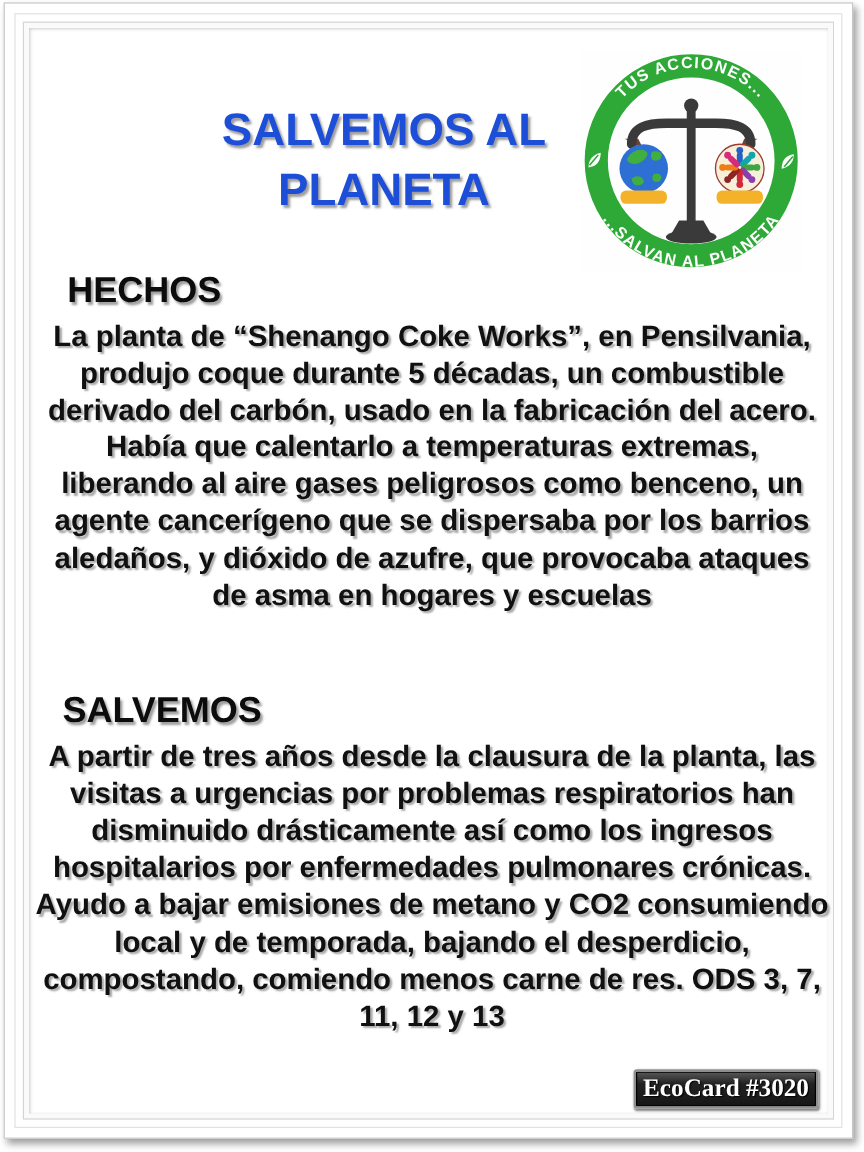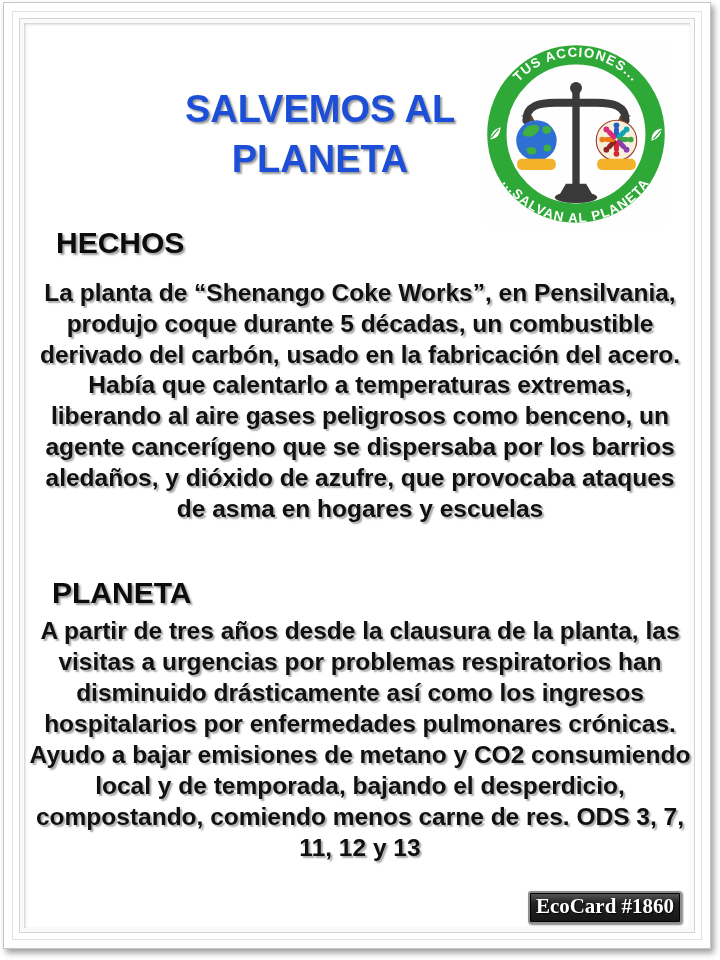--- a/index.html
+++ b/index.html
@@ -29,21 +29,21 @@
     position:absolute;font-weight:bold;font-size:30px;color:#0c0c0c;
     text-shadow:2px 2px 2px rgba(90,90,90,0.6);
   }
   .heading.hechos{left:56px;top:226px;}
   .heading.acciones{left:52px;top:576px;}
   .body-text{
     position:absolute;text-align:center;font-weight:bold;color:#101010;
     font-size:24.5px;line-height:30.8px;
     text-shadow:2px 2px 1.5px rgba(100,100,100,0.55);
   }
-  .body-text.hechos{left:36px;top:266px;width:648px;margin-top:12px;}
+  .body-text.hechos{left:36px;top:266px;width:648px;}
   .body-text.acciones{left:28px;top:615px;width:664px;line-height:31px;text-align:center;}
   
   .logo-box{position:absolute;left:484px;top:42px;width:184px;height:184px;background:#fefefe;}
   .logo-box svg{width:100%;height:100%;display:block;}
   
   .badge{
     position:absolute;left:528px;top:891px;width:154px;height:33px;
     background:linear-gradient(180deg,#5a5a5a 0%,#222222 35%,#161616 100%);
     border:2px solid #8f8f8f;border-radius:3px;box-sizing:border-box;
     box-shadow:inset 0 0 0 1px #000, 1px 1px 2px rgba(0,0,0,0.5);
@@ -129,16 +129,16 @@
       <circle cx="128.5" cy="106" r="3.1" fill="#ef7d17"></circle>
       <circle cx="133" cy="95" r="3.1" fill="#d62b7c"></circle>
       <rect x="123" y="127" width="42" height="12" rx="5" stroke-width="0.8" fill="#f3b229"></rect>
     </g>
   </svg>
 </div>
 
 <div class="heading hechos">HECHOS</div>
 <div class="body-text hechos">La planta de “Shenango Coke Works”, en Pensilvania, produjo coque durante 5 décadas, un combustible derivado del carbón, usado en la fabricación del acero. Había que calentarlo a temperaturas extremas, liberando al aire gases peligrosos como benceno, un agente cancerígeno que se dispersaba por los barrios aledaños, y dióxido de azufre, que provocaba ataques de asma en hogares y escuelas</div>
 
-<div class="heading acciones">PLANETA</div>
+<div class="heading acciones">SALVEMOS</div>
 <div class="body-text acciones">A partir de tres años desde la clausura de la planta, las visitas a urgencias por problemas respiratorios han disminuido drásticamente así como los ingresos hospitalarios por enfermedades pulmonares crónicas. Ayudo a bajar emisiones de metano y CO2 consumiendo local y de temporada, bajando el desperdicio, compostando, comiendo menos carne de res. ODS 3, 7, 11, 12 y 13</div>
 
-<div class="badge">EcoCard #1860</div>
+<div class="badge">EcoCard #3020</div>
 
 </body></html>

